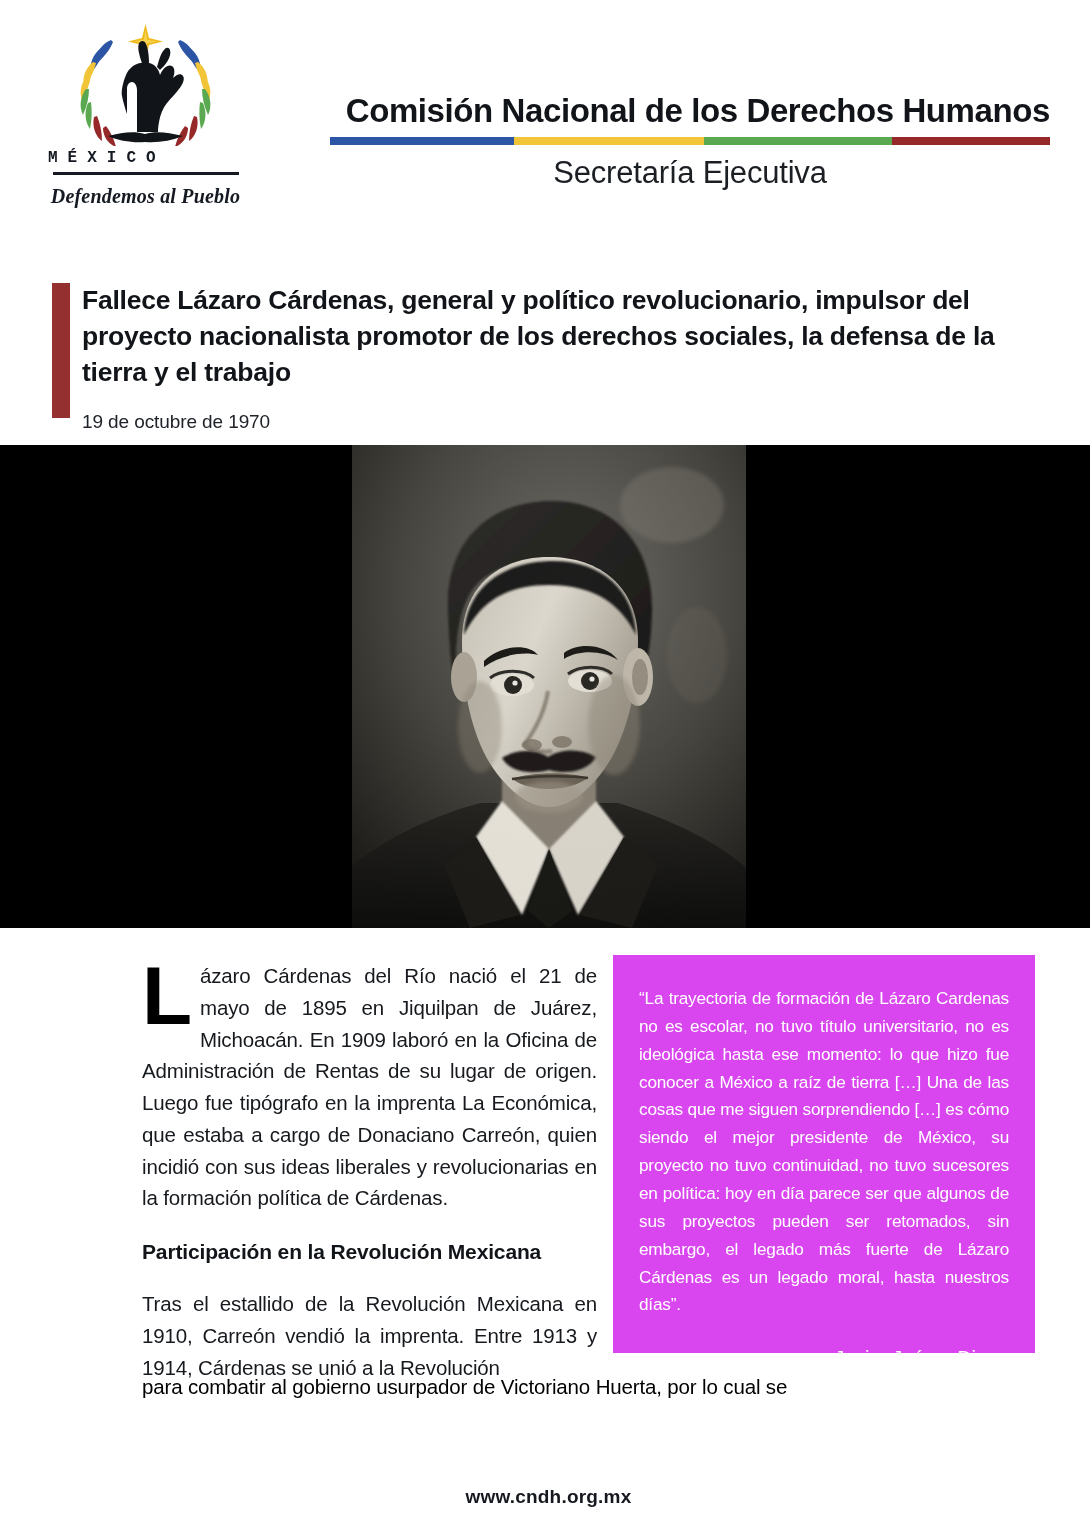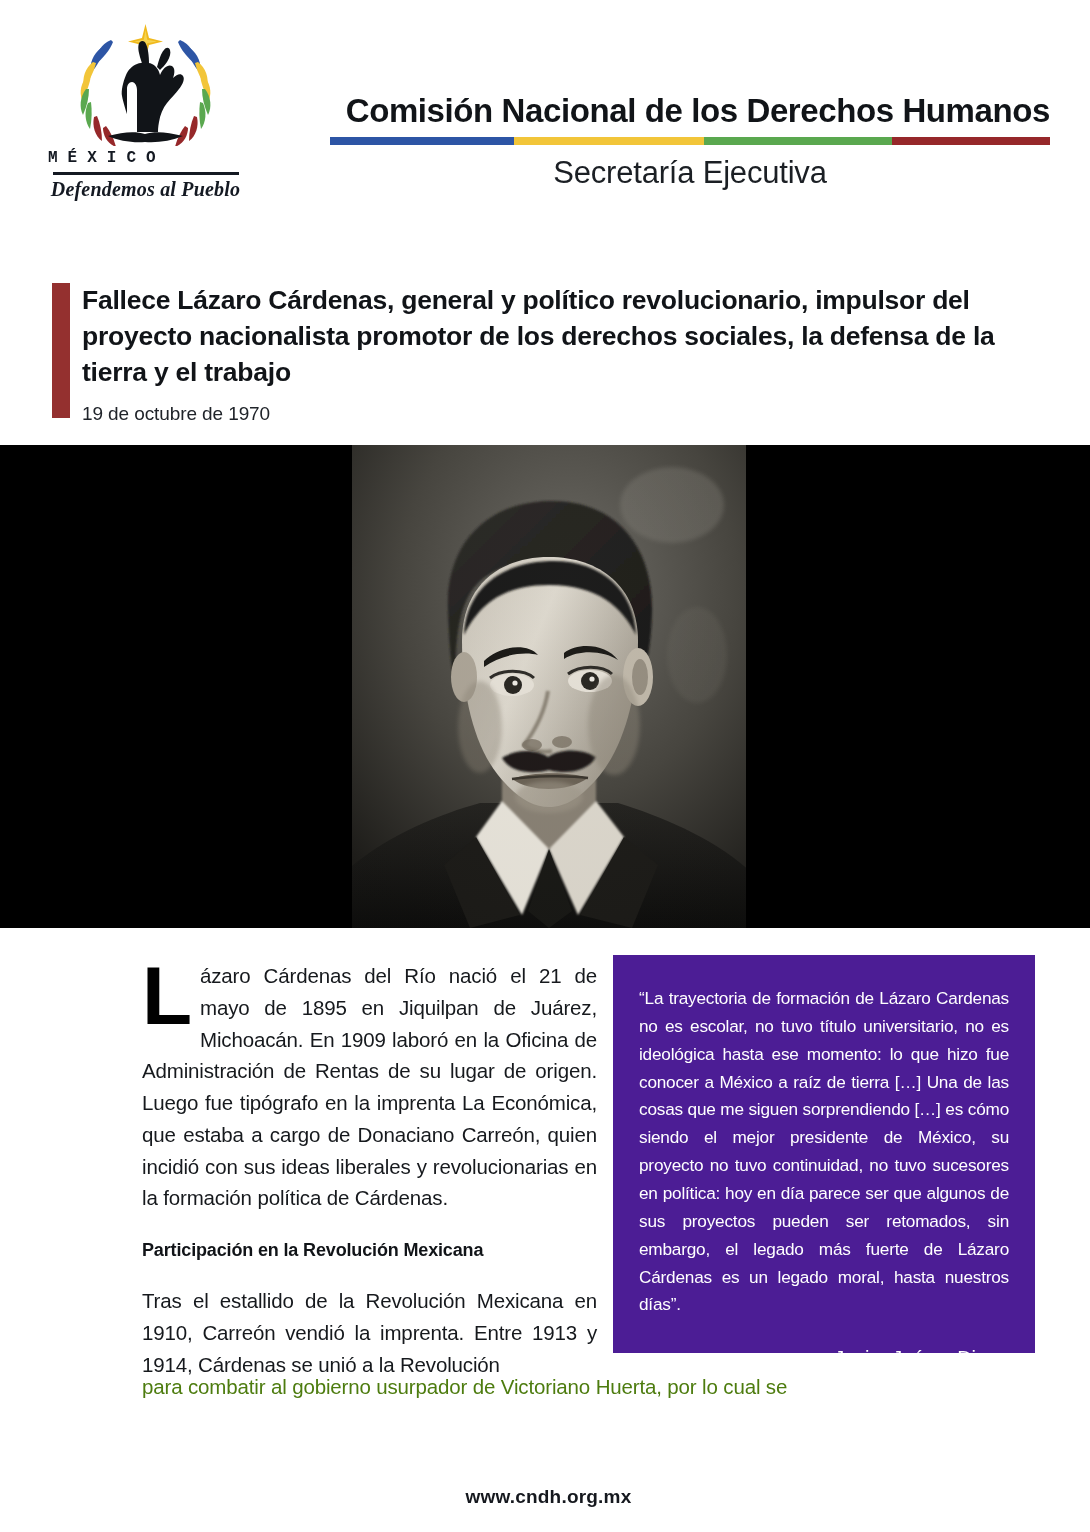--- a/index.html
+++ b/index.html
@@ -39,21 +39,21 @@
     padding-left: 10px;
   }
   .cndh-rule { width: 186px; height: 2.5px; background: #141922; margin: 5px auto 0; }
   .cndh-slogan {
     text-align: center;
     font-family: "Liberation Serif", serif;
     font-style: italic;
     font-weight: bold;
     font-size: 20px;
     color: #141922;
-    margin-top: 3px;
+    margin-top: 10px;
     letter-spacing: 0.2px;
   }
 
   .header-right { position: absolute; right: 40px; top: 92px; width: 720px; text-align: right; }
   .org-title {
     font-family: "Liberation Sans", sans-serif;
     font-weight: bold;
     font-size: 33px;
     color: #111418;
     letter-spacing: -0.4px;
@@ -83,21 +83,21 @@
     font-weight: bold;
     font-size: 26.5px;
     line-height: 1.35;
     color: #111418;
     letter-spacing: -0.25px;
   }
   .doc-date {
     font-family: "Liberation Sans", sans-serif;
     font-size: 19px;
     color: #20242a;
-    margin-top: 13px;
+    margin-top: 21px;
     letter-spacing: -0.1px;
   }
 
   
   .photo-band {
     position: absolute; left: 0; top: 445px; width: 1090px; height: 483px;
     background: #000;
     overflow: hidden;
   }
   .photo-frame {
@@ -125,41 +125,41 @@
     font-family: "Liberation Sans", sans-serif;
     font-weight: bold;
     font-size: 82px;
     line-height: 0.78;
     color: #000;
     margin: 4px 8px 0 0;
   }
   .subhead {
     font-family: "Liberation Sans", sans-serif;
     font-weight: bold;
-    font-size: 18px;
+    font-size: 21px;
     color: #111418;
     margin-top: 26px;
     letter-spacing: -0.15px;
   }
   .para2 { margin-top: 24px; }
 
   .para-full {
     position: absolute; left: 142px; top: 1371px; width: 800px;
     font-family: "Liberation Sans", sans-serif;
     font-size: 20.5px;
     line-height: 1.55;
-    color: #4d7c0f;
+    color: #000000;
     text-align: justify;
     letter-spacing: -0.15px;
   }
 
   
   .quote-box {
     position: absolute; left: 613px; top: 955px; width: 422px; height: 398px;
-    background: #4c1d95;
+    background: #d946ef;
     padding: 30px 26px 20px 26px;
   }
   .quote-text {
     font-family: "Liberation Sans", sans-serif;
     font-size: 17.2px;
     line-height: 1.62;
     color: #ffffff;
     text-align: justify;
     letter-spacing: -0.2px;
   }

